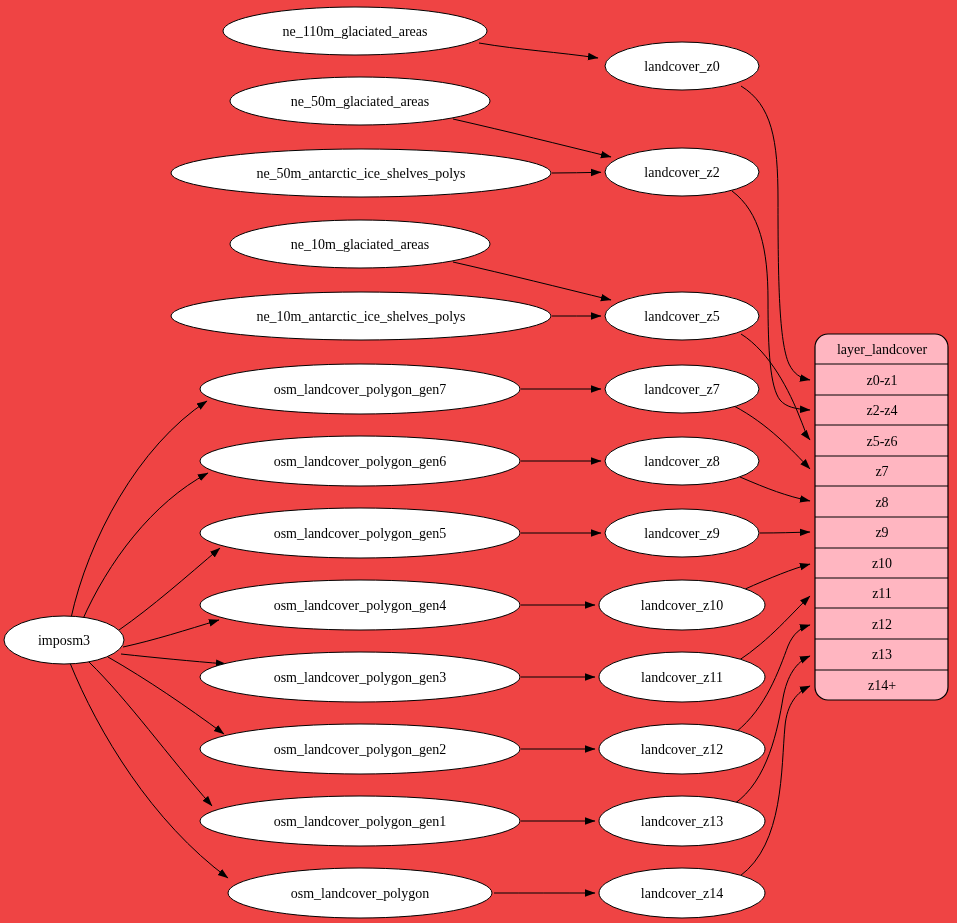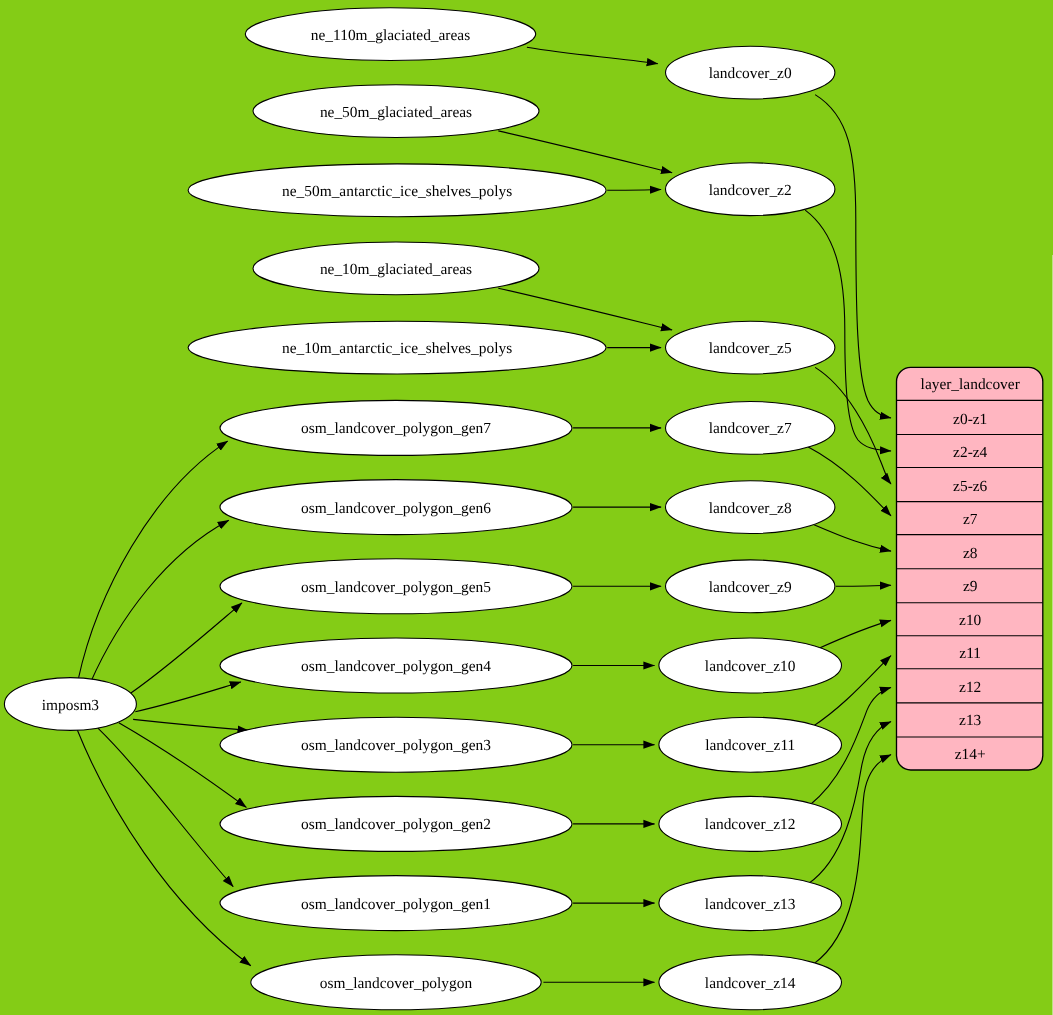--- a/index.html
+++ b/index.html
@@ -4,21 +4,21 @@
 <style>
   html, body {
     margin: 0;
     padding: 0;
     background: #ffffff;
   }
   .canvas {
     width: 957px;
     height: 923px;
     position: relative;
-    background: #84cc16;
+    background: #ef4444;
   }
   svg {
     display: block;
   }
   svg text {
     font-family: "Liberation Serif", "DejaVu Serif", serif;
     font-size: 14px;
     fill: #000000;
     text-anchor: middle;
   }

